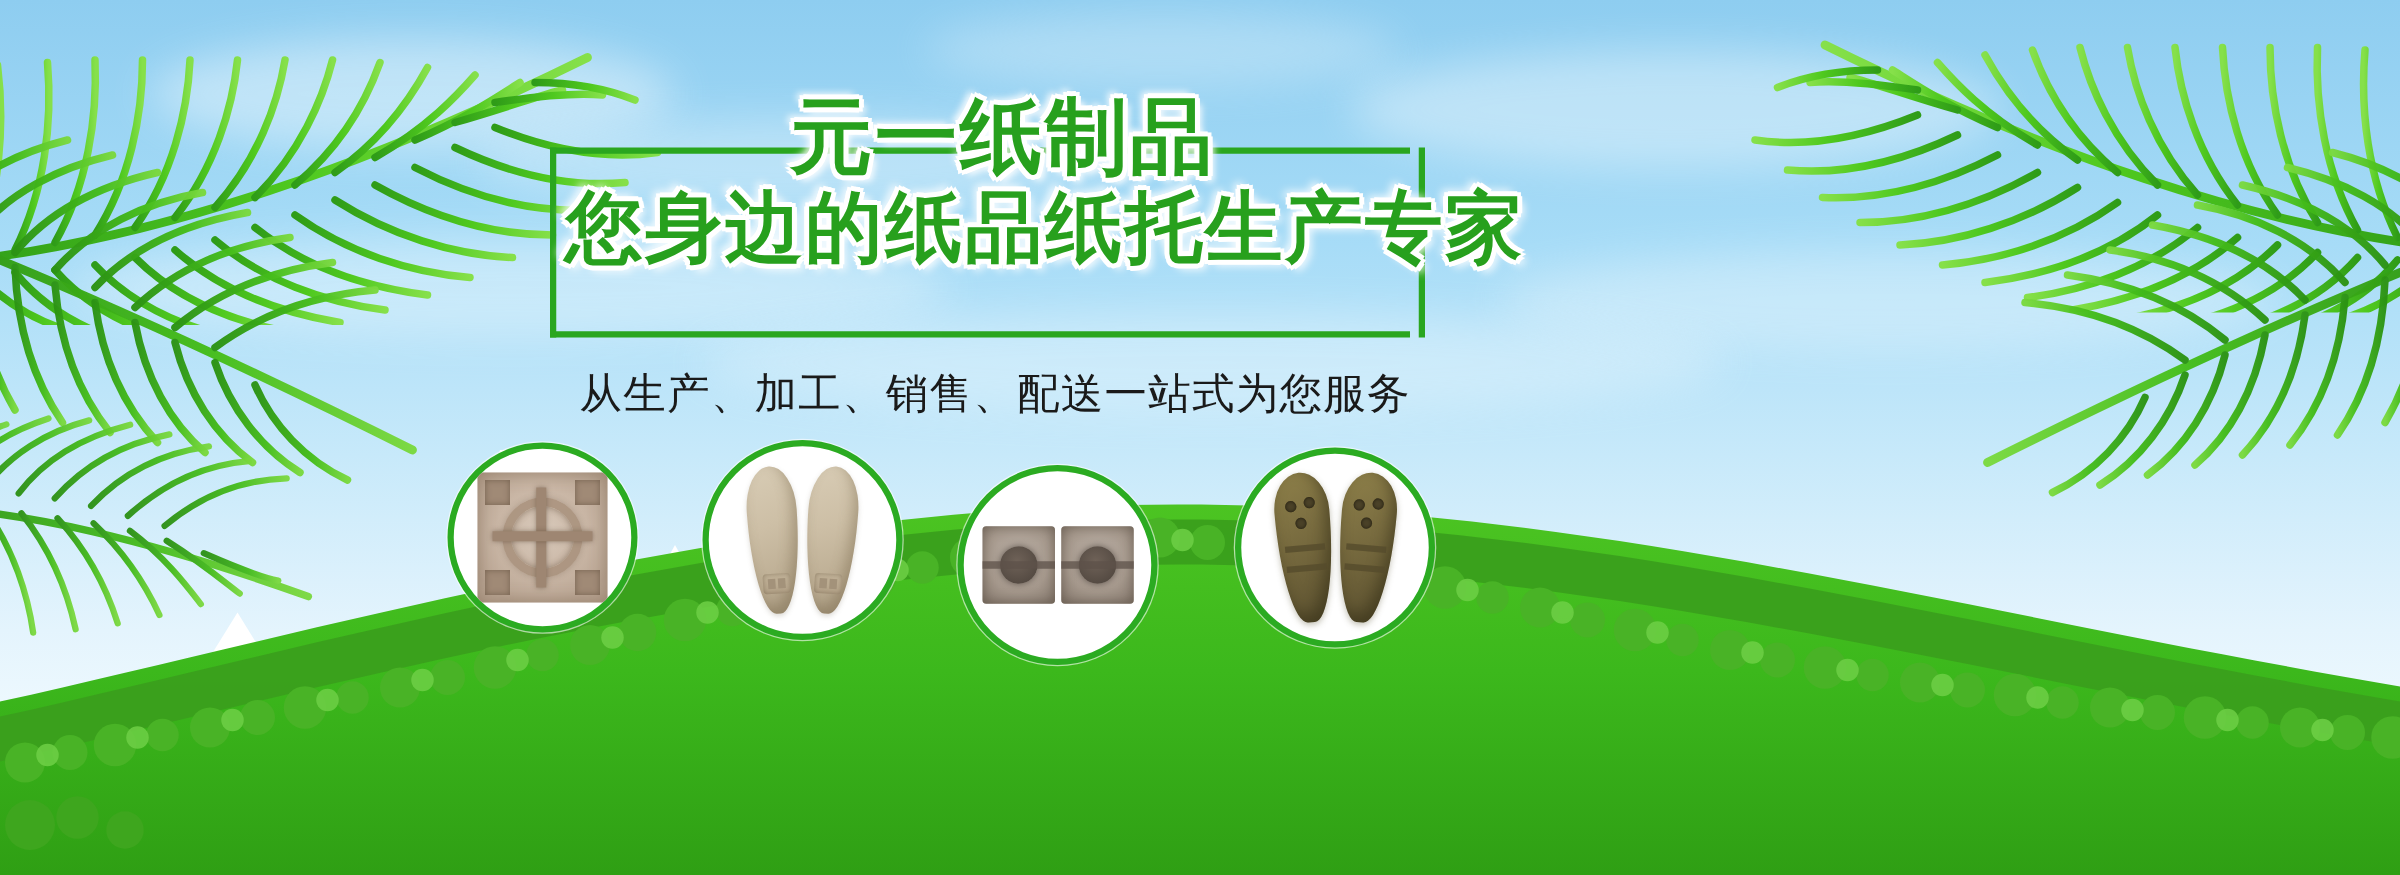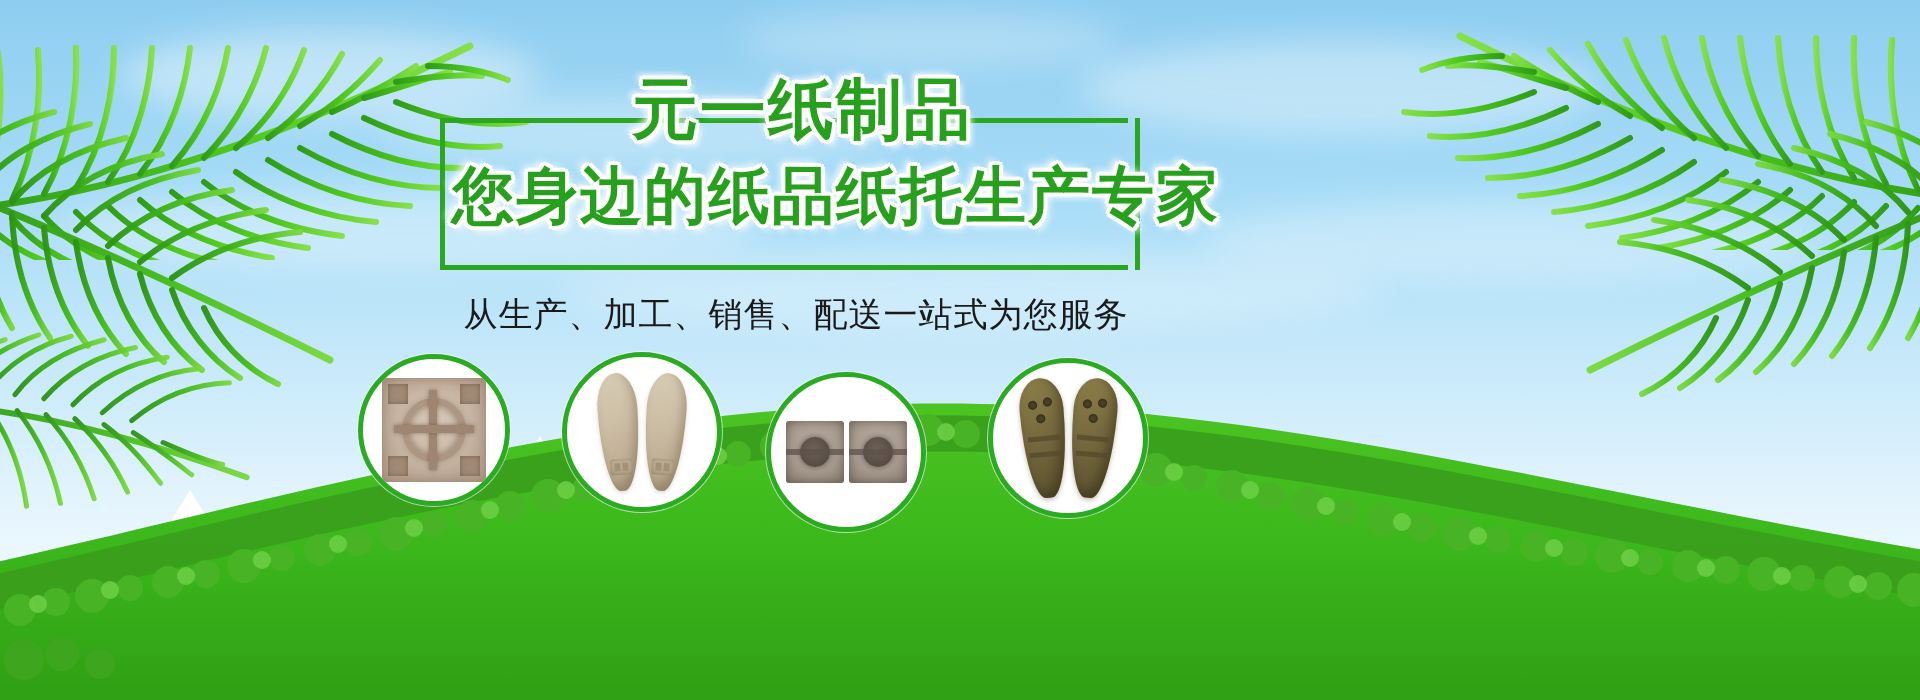--- a/index.html
+++ b/index.html
@@ -65,21 +65,20 @@
       0 -4px 0 #fff, 0 4px 0 #fff, -4px 0 0 #fff, 4px 0 0 #fff,
       -5px -5px 6px rgba(255,255,255,.95), 5px 5px 6px rgba(255,255,255,.95);
     font-family: Liberation Mono, monospace;
   }
   .title2{
     top:52px; left:12px; font-size:62px; line-height:68px;
     text-shadow:
       -3px -3px 0 #fff, 3px -3px 0 #fff, -3px 3px 0 #fff, 3px 3px 0 #fff,
       0 -4px 0 #fff, 0 4px 0 #fff, -4px 0 0 #fff, 4px 0 0 #fff,
       -5px -5px 7px rgba(255,255,255,.95), 5px 5px 7px rgba(255,255,255,.95);
-    margin-top: 14px;
   }
   .subtitle{
     position:absolute; left:440px; top:292px; width:712px;
     text-align:center; font-size:34px; color:#1a1a1a; white-space:nowrap;
     font-family:"DejaVu Sans","Liberation Sans",sans-serif;
     letter-spacing:1px;
   }
 
   
   .circle{

